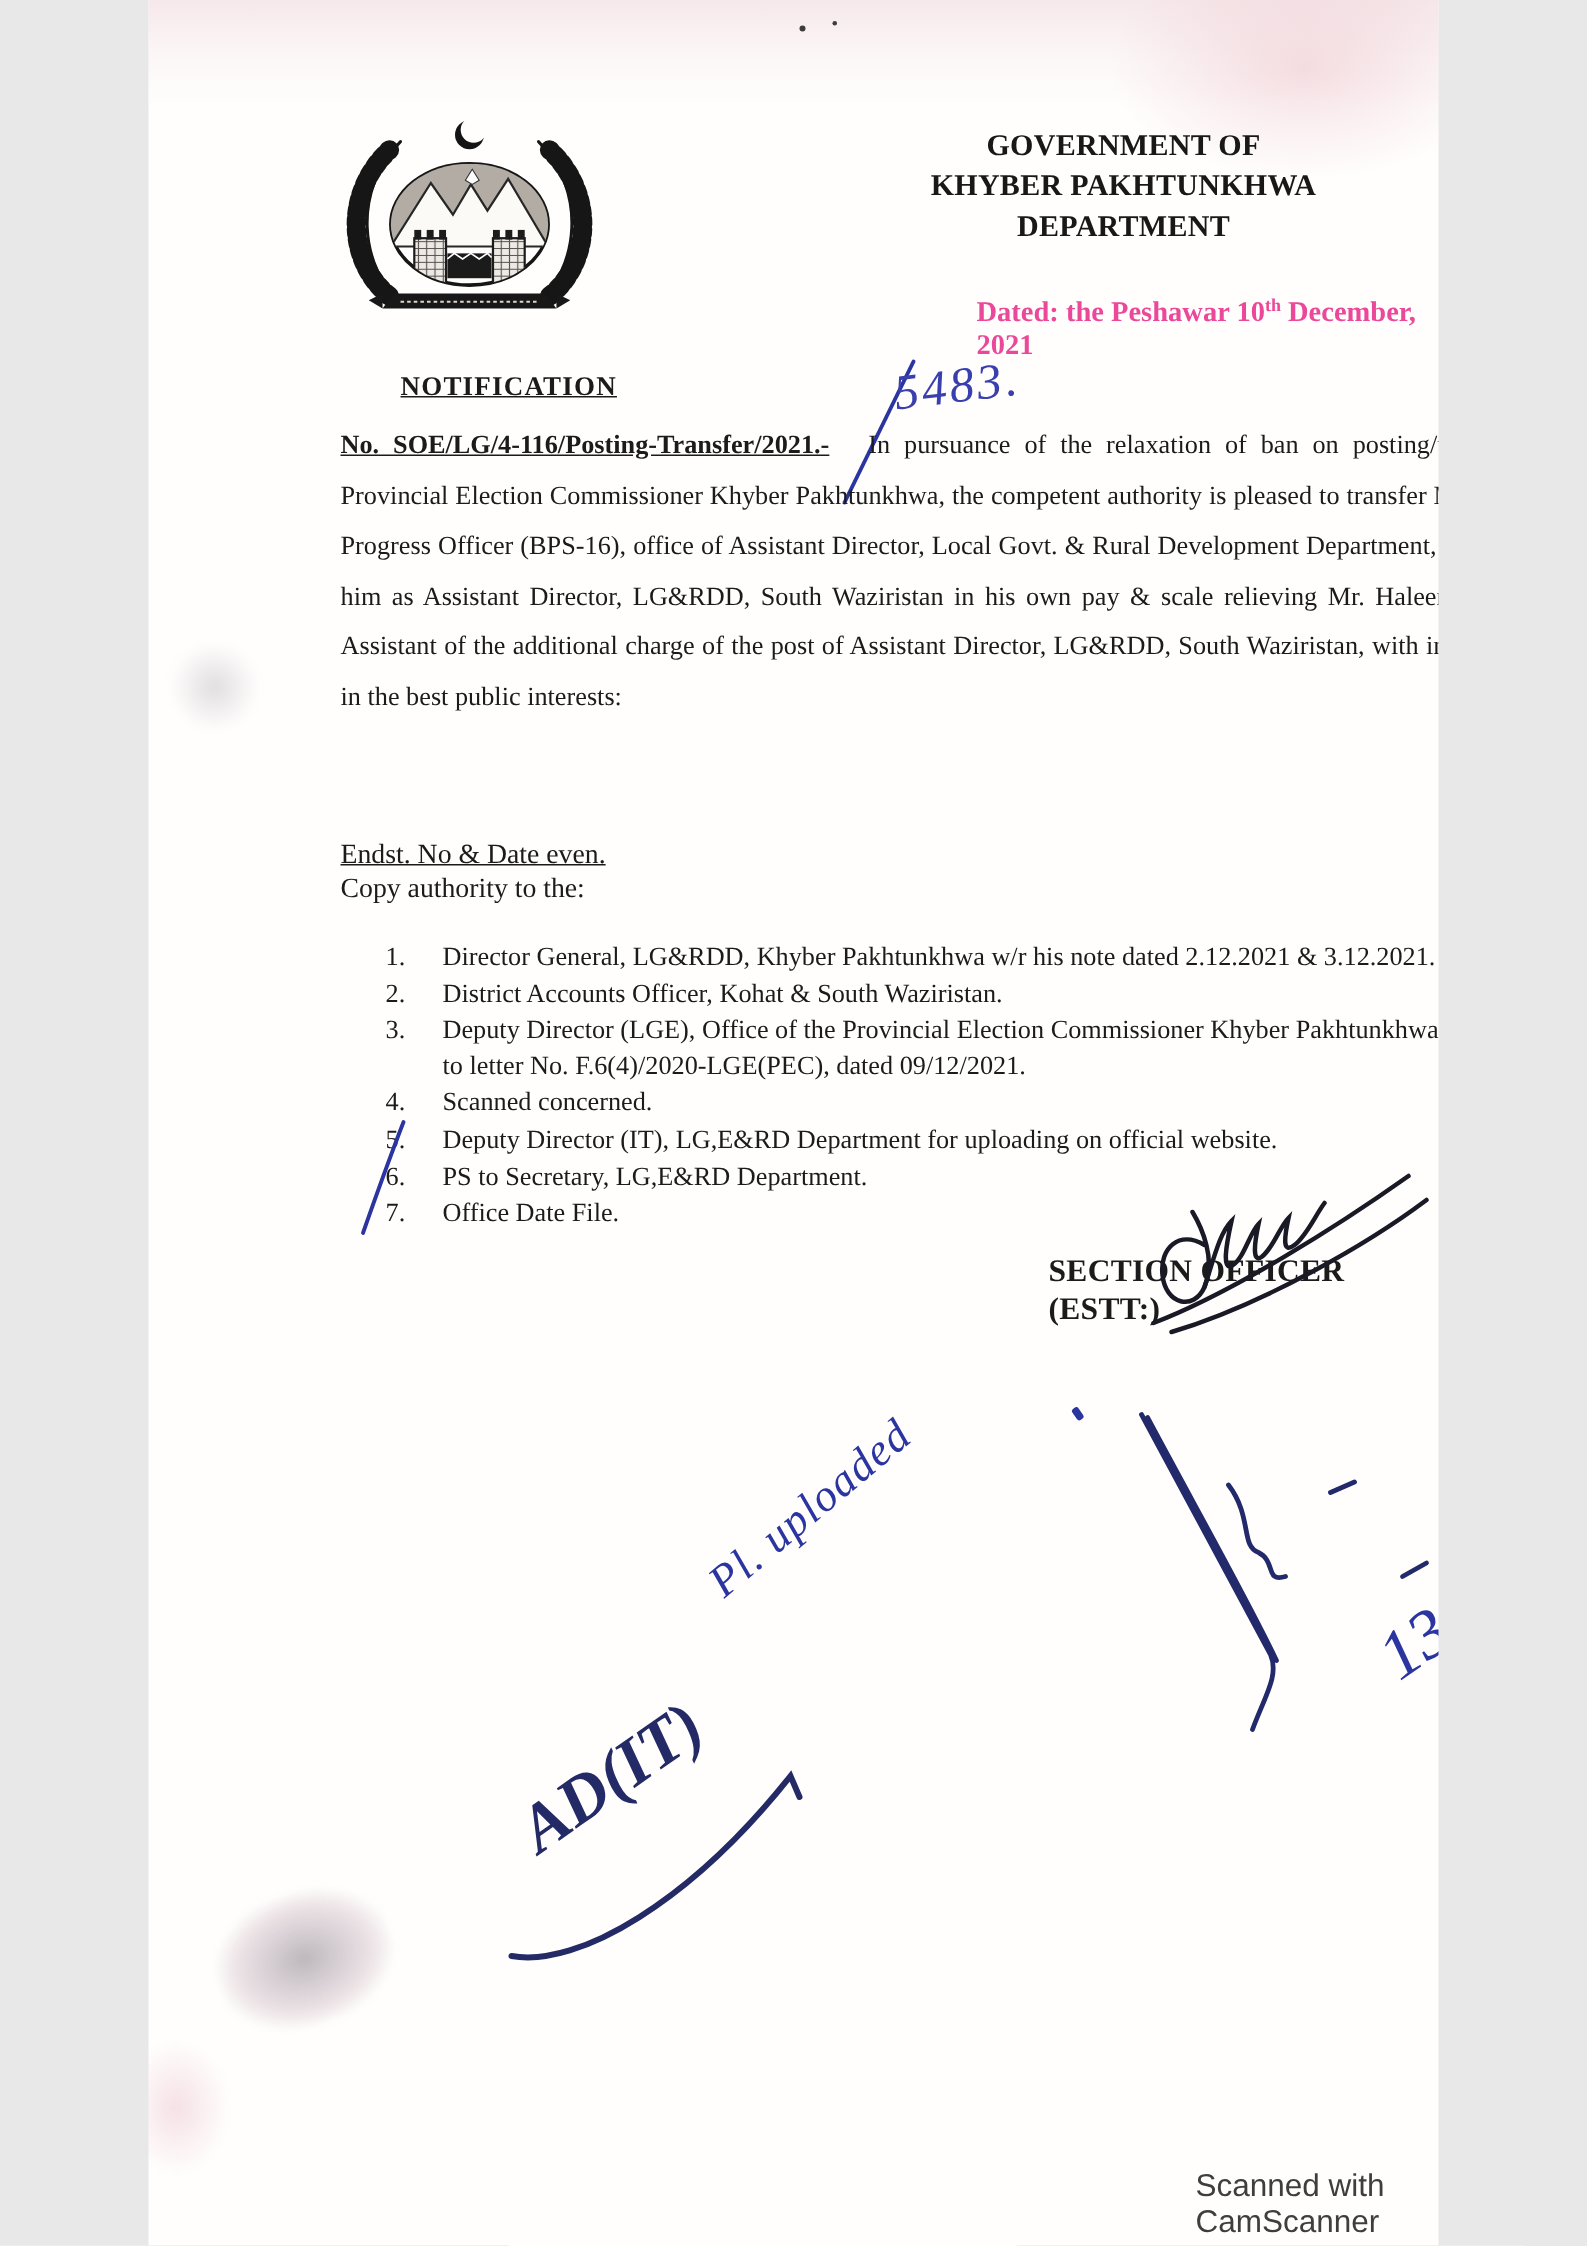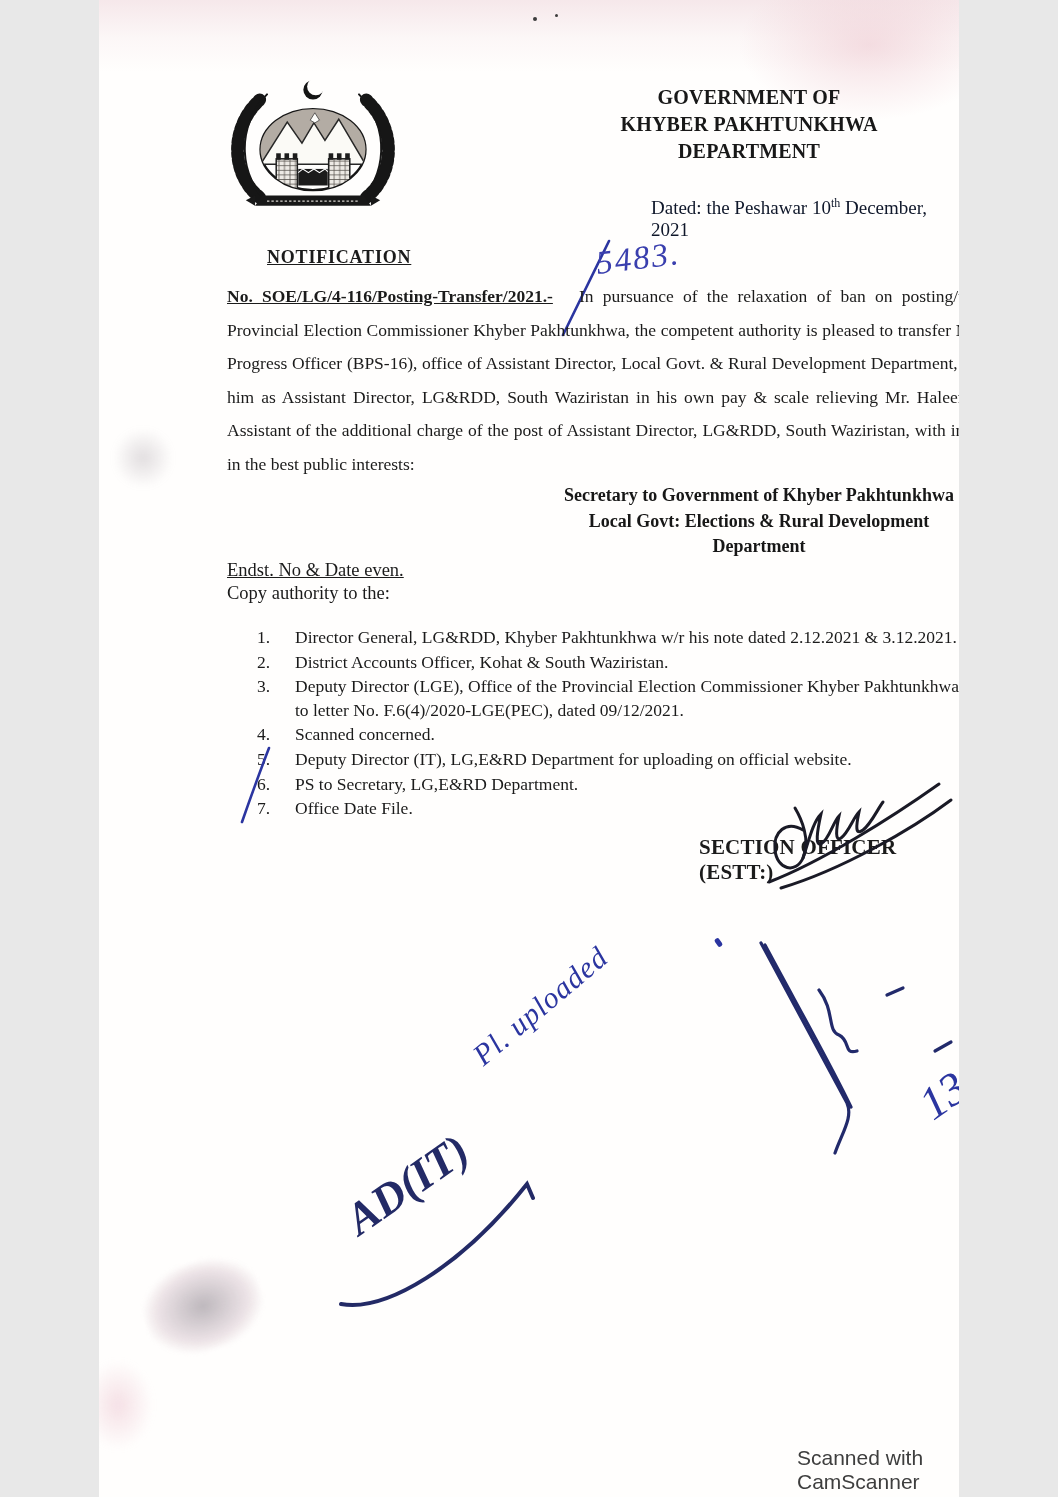--- a/index.html
+++ b/index.html
@@ -18,21 +18,21 @@
     background:radial-gradient(ellipse at 50% 50%,rgba(118,108,118,.48),rgba(188,158,172,.28) 55%,rgba(188,158,172,0) 75%);}
   .art-smudge-left{position:absolute;left:14px;top:428px;width:60px;height:60px;filter:blur(3px);
     background:radial-gradient(closest-side,rgba(150,140,150,.28),rgba(150,140,150,0));}
   .art-smudge-bleft{position:absolute;left:-16px;top:1360px;width:70px;height:90px;filter:blur(3px);
     background:radial-gradient(closest-side,rgba(230,180,195,.4),rgba(230,180,195,0));}
   .speck{position:absolute;background:#3c3c3c;border-radius:50%;}
   
   .emblem{position:absolute;left:118px;top:76px;}
   .title-block{position:absolute;left:320px;top:84px;width:660px;text-align:center;
     font-weight:bold;font-size:20px;line-height:27px;letter-spacing:.2px;color:#181818;}
-  .date-line{position:absolute;left:552px;top:196px;font-size:19px;color:#0f172a;}
+  .date-line{position:absolute;left:552px;top:196px;font-size:19px;color:#ec4899;font-weight:bold;}
   .date-line sup{font-size:12px;}
   
   .notif-heading{position:absolute;left:133px;top:247px;font-size:18px;font-weight:bold;
     text-decoration:underline;letter-spacing:.8px;margin-left:35px;}
   .body-par{position:absolute;left:128px;top:280px;width:842px;margin:0;
     font-size:17.5px;line-height:33.6px;text-align:justify;}
   .body-par .ref{font-weight:bold;text-decoration:underline;}
   .body-par .gap{display:inline-block;width:26px;}
   .signatory{position:absolute;left:370px;top:483px;width:580px;text-align:center;
     font-weight:bold;font-size:18px;line-height:25.5px;color:#171717;}
@@ -131,25 +131,20 @@
 
   <svg class="inkline" style="left:452px;top:238px;" width="72" height="102">
     <path d="M58,3 L12,97" stroke="#2b35a0" stroke-width="2.6" fill="none" stroke-linecap="round"></path>
   </svg>
   <div class="hand hand-diary">5483.</div>
 
   <p class="body-par">
     <span class="ref">No. SOE/LG/4-116/Posting-Transfer/2021.-</span><span class="gap"></span><span>In pursuance of the relaxation of ban on posting/transfer by the Provincial Election Commissioner Khyber Pakhtunkhwa, the competent authority is pleased to transfer Mr. Inam Ullah, Progress Officer (BPS-16), office of Assistant Director, Local Govt. &amp; Rural Development Department, Kohat and post him as Assistant Director, LG&amp;RDD, South Waziristan in his own pay &amp; scale relieving Mr. Haleem Shah, Office Assistant of the additional charge of the post of Assistant Director, LG&amp;RDD, South Waziristan, with immediate effect in the best public interests:</span>
   </p>
 
-  <div class="signatory">
-    <div>Secretary to Government of Khyber Pakhtunkhwa</div>
-    <div>Local Govt: Elections &amp; Rural Development</div>
-    <div>Department</div>
-  </div>
   <div class="pen-tick"></div>
 
   <div class="endst-line">Endst. No &amp; Date even.</div>
   <div class="copy-line">Copy authority to the:</div>
 
   <div class="fwd-list">
     <div class="fwd-item">
         <span class="num">1.</span>
         <span class="txt">Director General, LG&amp;RDD, Khyber Pakhtunkhwa w/r his note dated 2.12.2021 &amp; 3.12.2021.</span>
       </div>

